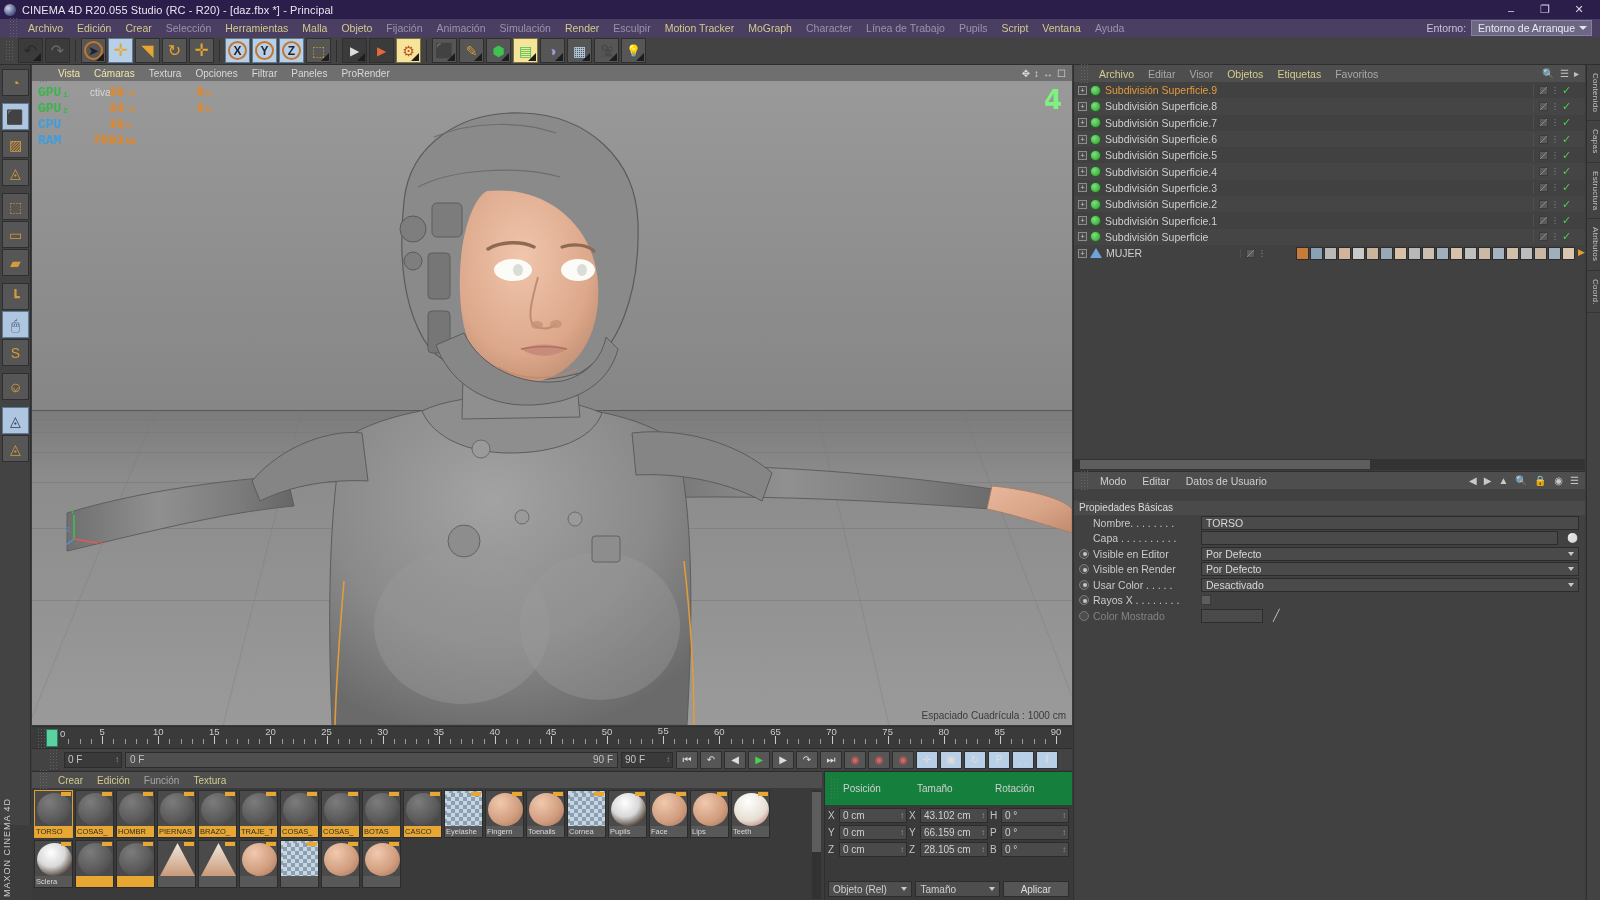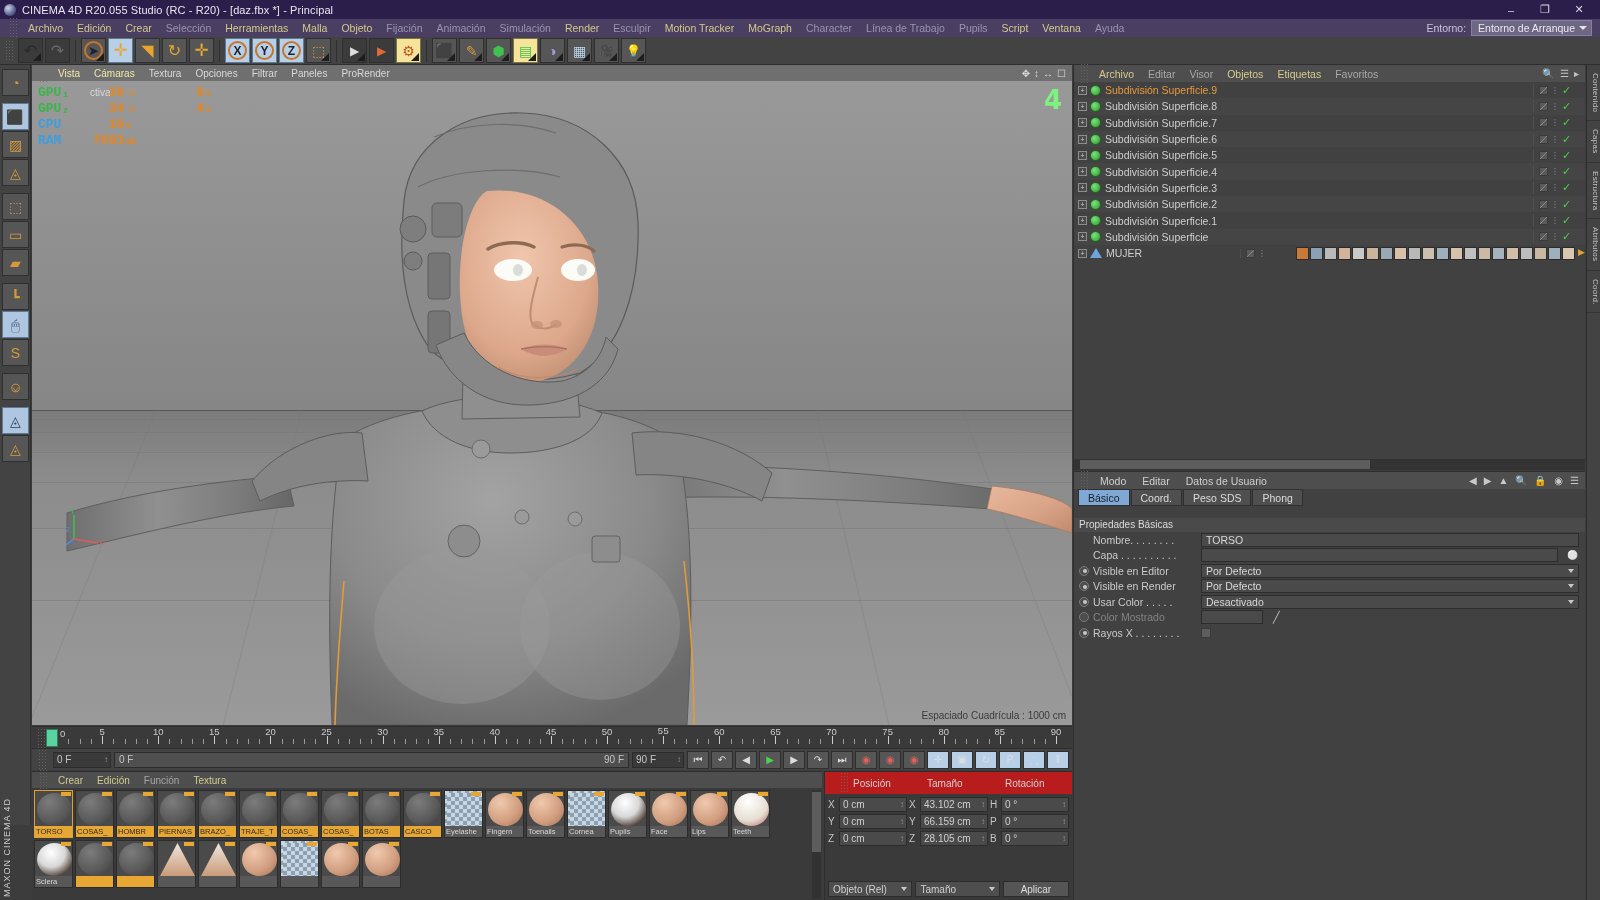--- a/index.html
+++ b/index.html
@@ -104,21 +104,21 @@
   .tl-tick.maj { top:9px; height:8px; background:#cdcdcd; }
   .tl-num { position:absolute; top:-1px; font-size:9.5px; color:#cccccc;
     transform:translateX(-50%); }
   .tl-head { position:absolute; left:14px; top:2px; width:12px; height:18px;
     background:#5ad3a0; border:1px solid #2a7d5e; }
   .tl-zero { position:absolute; left:28px; top:1px; font-size:9.5px; color:#cccccc; }
 
   
   .psbar { position:absolute; left:32px; top:683px; width:1040px; height:22px;
     background:#434343; border-top:1px solid #2e2e2e; display:flex;
-    align-items:center; padding:0 3px; gap:3px; }
+    align-items:center; padding:0 14px; gap:3px; }
   .numfield { background:#3a3a3a; border:1px solid #2c2c2c; height:16px; color:#c6c6c6;
     font-size:10px; display:flex; align-items:center; padding:0 3px; position:relative; }
   .numfield .spin { position:absolute; right:2px; color:#8e8e8e; font-size:8px; }
   .pslider { flex:1; height:16px; background:#4f4f4f; border:1px solid #2c2c2c;
     display:flex; align-items:center; justify-content:space-between;
     padding:0 4px; color:#c2c2c2; font-size:10px; }
   .pbtn { width:22px; height:18px; background:#565656; border:1px solid #2f2f2f;
     display:flex; align-items:center; justify-content:center; font-size:10px; color:#ddd; }
   .pbtn.red { color:#e06060; }
   .pbtn.grn { color:#4ad24a; }
@@ -145,22 +145,22 @@
   .checker { background-image:
       linear-gradient(45deg,#8aa0b4 25%,transparent 25%,transparent 75%,#8aa0b4 75%),
       linear-gradient(45deg,#8aa0b4 25%,transparent 25%,transparent 75%,#8aa0b4 75%);
     background-size:8px 8px; background-position:0 0,4px 4px; background-color:#c9d6e0; }
   .mm-scroll { position:absolute; right:1px; top:18px; width:9px; bottom:1px; background:#323232; }
   .mm-thumb { position:absolute; right:1px; top:20px; width:9px; height:60px; background:#5d5d5d; }
 
   
   .coord { position:absolute; left:824px; top:706px; width:248px; height:129px;
     background:#3a3a3a; border-top:1px solid #2e2e2e; border-left:1px solid #2e2e2e; }
-  .co-head { height:22px; background:#b91c1c; display:flex; align-items:center;
-    font-size:10px; color:#d0d0d0; padding-left:12px; }
+  .co-head { height:33px; background:#15803d; display:flex; align-items:center;
+    font-size:10px; color:#d0d0d0; padding-left:2px; }
   .co-head span { display:inline-block; }
   .co-rows { padding:2px 3px 0 3px; }
   .co-row { display:flex; align-items:center; height:16px; margin-bottom:1px; gap:2px; }
   .co-ax { width:9px; font-size:10px; color:#c4c4c4; text-align:left; flex:none; }
   .co-f { flex:1; background:#4a4a4a; border:1px solid #2c2c2c; height:15px;
     font-size:10px; color:#cfcfcf; display:flex; align-items:center;
     padding-left:3px; position:relative; }
   .co-f .sp { position:absolute; right:2px; font-size:8px; color:#909090; }
   .co-foot { position:absolute; left:3px; right:3px; bottom:3px; display:flex; gap:3px; }
   .co-sel { flex:1.1; background:#4e4e4e; border:1px solid #2c2c2c; height:16px;
@@ -1152,26 +1152,20 @@
         <div class="am-icons">
           <span>◀</span>
           <span>▶</span>
           <span>▲</span>
           <span>🔍</span>
           <span>🔒</span>
           <span>◉</span>
           <span>☰</span>
         </div>
       </div>
-      <div class="am-tabs" id="am-tabs">
-          <div class="am-tab act">Básico</div>
-          <div class="am-tab">Coord.</div>
-          <div class="am-tab">Peso SDS</div>
-          <div class="am-tab">Phong</div>
-        </div>
       <div class="am-sec">Propiedades Básicas</div>
       <div id="am-rows">
           <div class="am-row">
             <span style="width:10px;flex:none"></span>
             <span class="am-lbl">Nombre. . . . . . . .</span>
             <div class="am-val">
               <span>TORSO</span>
             </div>
           </div>
           <div class="am-row">
@@ -1194,30 +1188,30 @@
               <span>Por Defecto</span>
             </div>
           </div>
           <div class="am-row">
             <span class="radio"></span>
             <span class="am-lbl">Usar Color . . . . .</span>
             <div class="am-val combo">
               <span>Desactivado</span>
             </div>
           </div>
+          <div class="am-row">
+            <span class="radio"></span>
+            <span class="am-lbl">Rayos X . . . . . . . .</span>
+            <span class="am-chkbox"></span>
+          </div>
           <div class="am-row dim">
             <span class="radio off"></span>
             <span class="am-lbl">Color Mostrado</span>
             <div class="am-val sm"></div>
             <span style="color:#bdbdbd;font-size:11px">╱</span>
-          </div>
-          <div class="am-row">
-            <span class="radio"></span>
-            <span class="am-lbl">Rayos X . . . . . . . .</span>
-            <span class="am-chkbox"></span>
           </div>
         </div>
     </div>
   </div>
 
   <div class="edgedock" style="top:0;height:835px">
     <div id="edge-tabs">
         <div class="edgetab">Contenido</div>
         <div class="edgetab">Capas</div>
         <div class="edgetab">Estructura</div>

